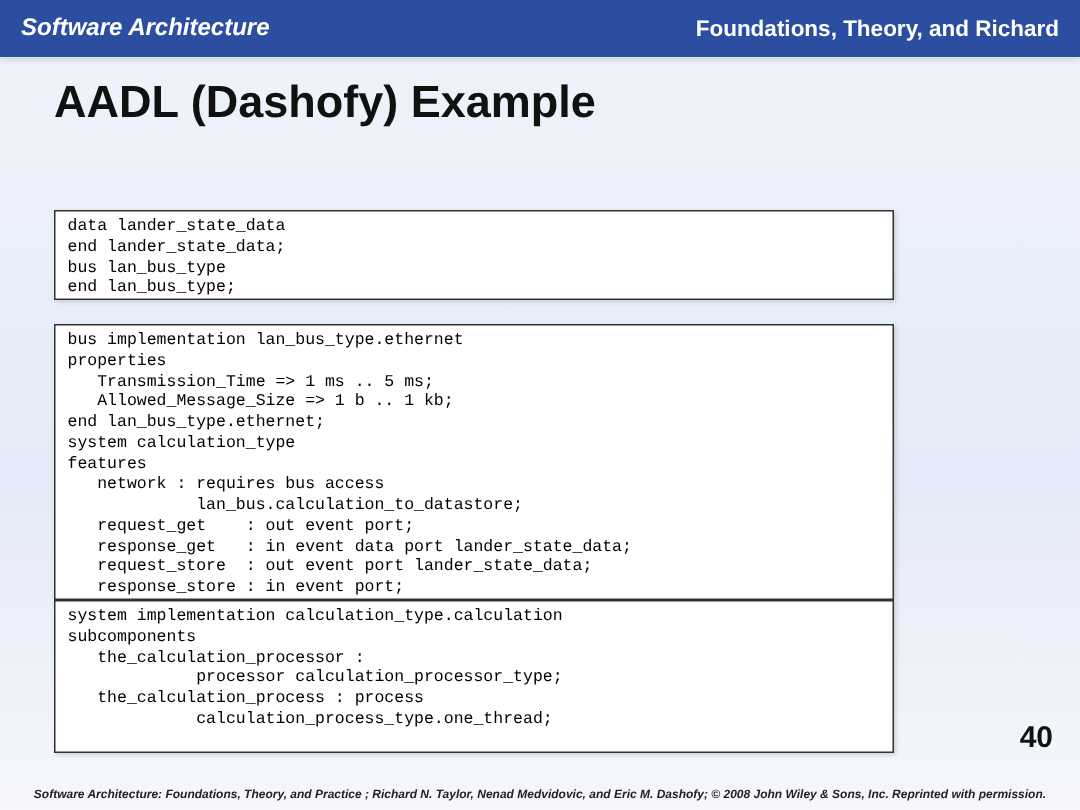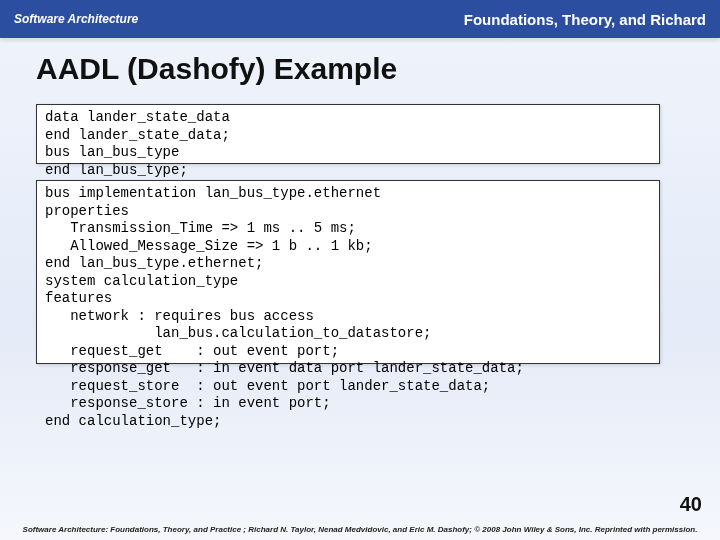--- a/index.html
+++ b/index.html
@@ -25,57 +25,58 @@
     background: #2c4ea0;
     color: #ffffff;
     display: flex;
     align-items: center;
     justify-content: space-between;
     padding: 0 14px;
     font-weight: bold;
     box-shadow: 0 1px 0 rgba(255,255,255,0.2), 0 2px 4px rgba(0,0,0,0.15);
   }
   .topbar .left {
-    font-size: 12px;
+    font-size: 16px;
     font-style: italic;
   }
   .topbar .right {
     font-size: 15px;
   }
   .title {
     position: absolute;
     top: 52px;
     left: 36px;
     font-size: 30px;
     font-weight: bold;
     font-family: Verdana, Geneva, sans-serif;
     color: #111;
   }
   .codebox {
     position: absolute;
     left: 36px;
-    width: 624px;
+    width: 560px;
     background: #ffffff;
     border: 1px solid #333;
     padding: 4px 8px;
     box-sizing: border-box;
     font-family: "Courier New", Courier, monospace;
-    font-size: 14px;
+    font-size: 11px;
     line-height: 1.25;
     white-space: pre;
     color: #000;
     box-shadow: 1px 1px 3px rgba(0,0,0,0.15);
+    margin-top: 36px;
   }
   #box1 { top: 104px;  height: 60px; }
   #box2 { top: 180px; height: 184px; }
   #box3 { top: 364px; height: 102px; }
   .pagenum {
     position: absolute;
     right: 18px;
-    bottom: 24px;
+    bottom: 36px;
     font-size: 20px;
     font-weight: bold;
     color: #111;
   }
   .footer {
     position: absolute;
     left: 0; right: 0;
     bottom: 6px;
     text-align: center;
     font-size: 8px;
@@ -109,18 +110,24 @@
 end lan_bus_type.ethernet;
 system calculation_type
 features
    network : requires bus access
              lan_bus.calculation_to_datastore;
    request_get    : out event port;
    response_get   : in event data port lander_state_data;
    request_store  : out event port lander_state_data;
    response_store : in event port;
 end calculation_type;</div>
+  <div id="box3" class="codebox">system implementation calculation_type.calculation
+subcomponents
+   the_calculation_processor :
+             processor calculation_processor_type;
+   the_calculation_process : process
+             calculation_process_type.one_thread;</div>
 
   <div class="pagenum">40</div>
 
   <div class="footer">Software Architecture: Foundations, Theory, and Practice ; Richard N. Taylor, Nenad Medvidovic, and Eric M. Dashofy; © 2008 John Wiley &amp; Sons, Inc. Reprinted with permission.</div>
 
 </div>
 
 </body></html>

